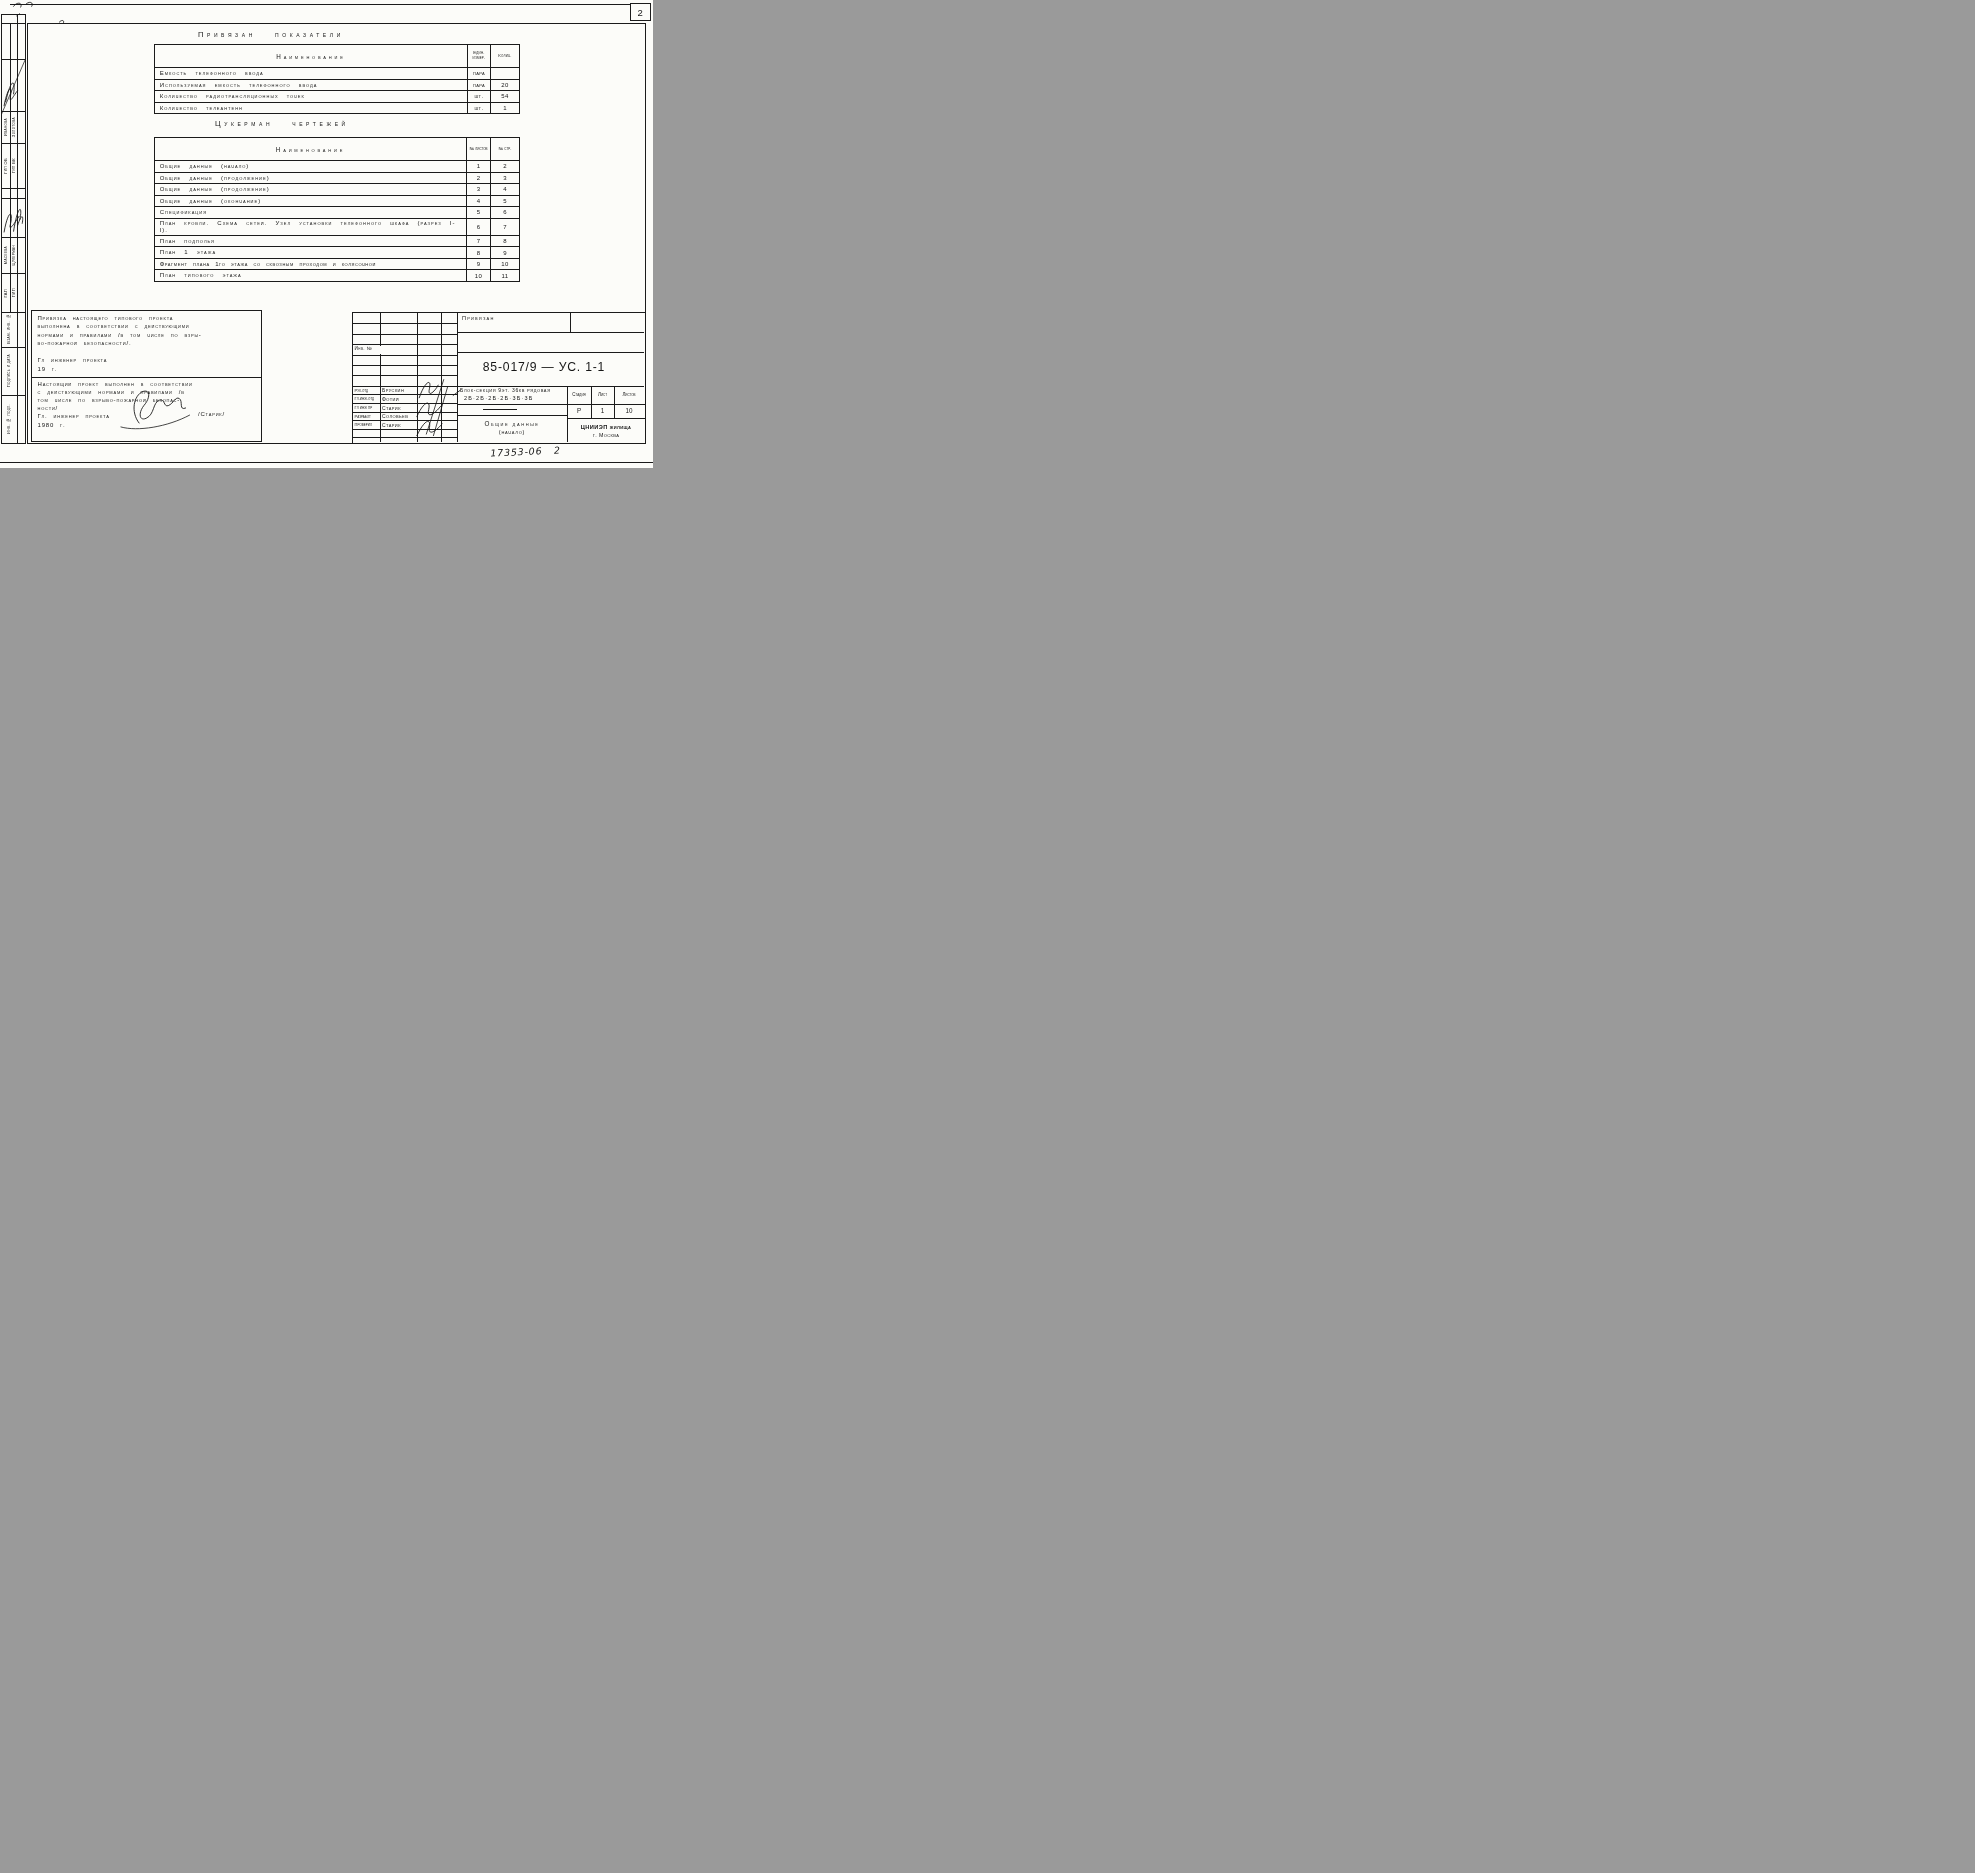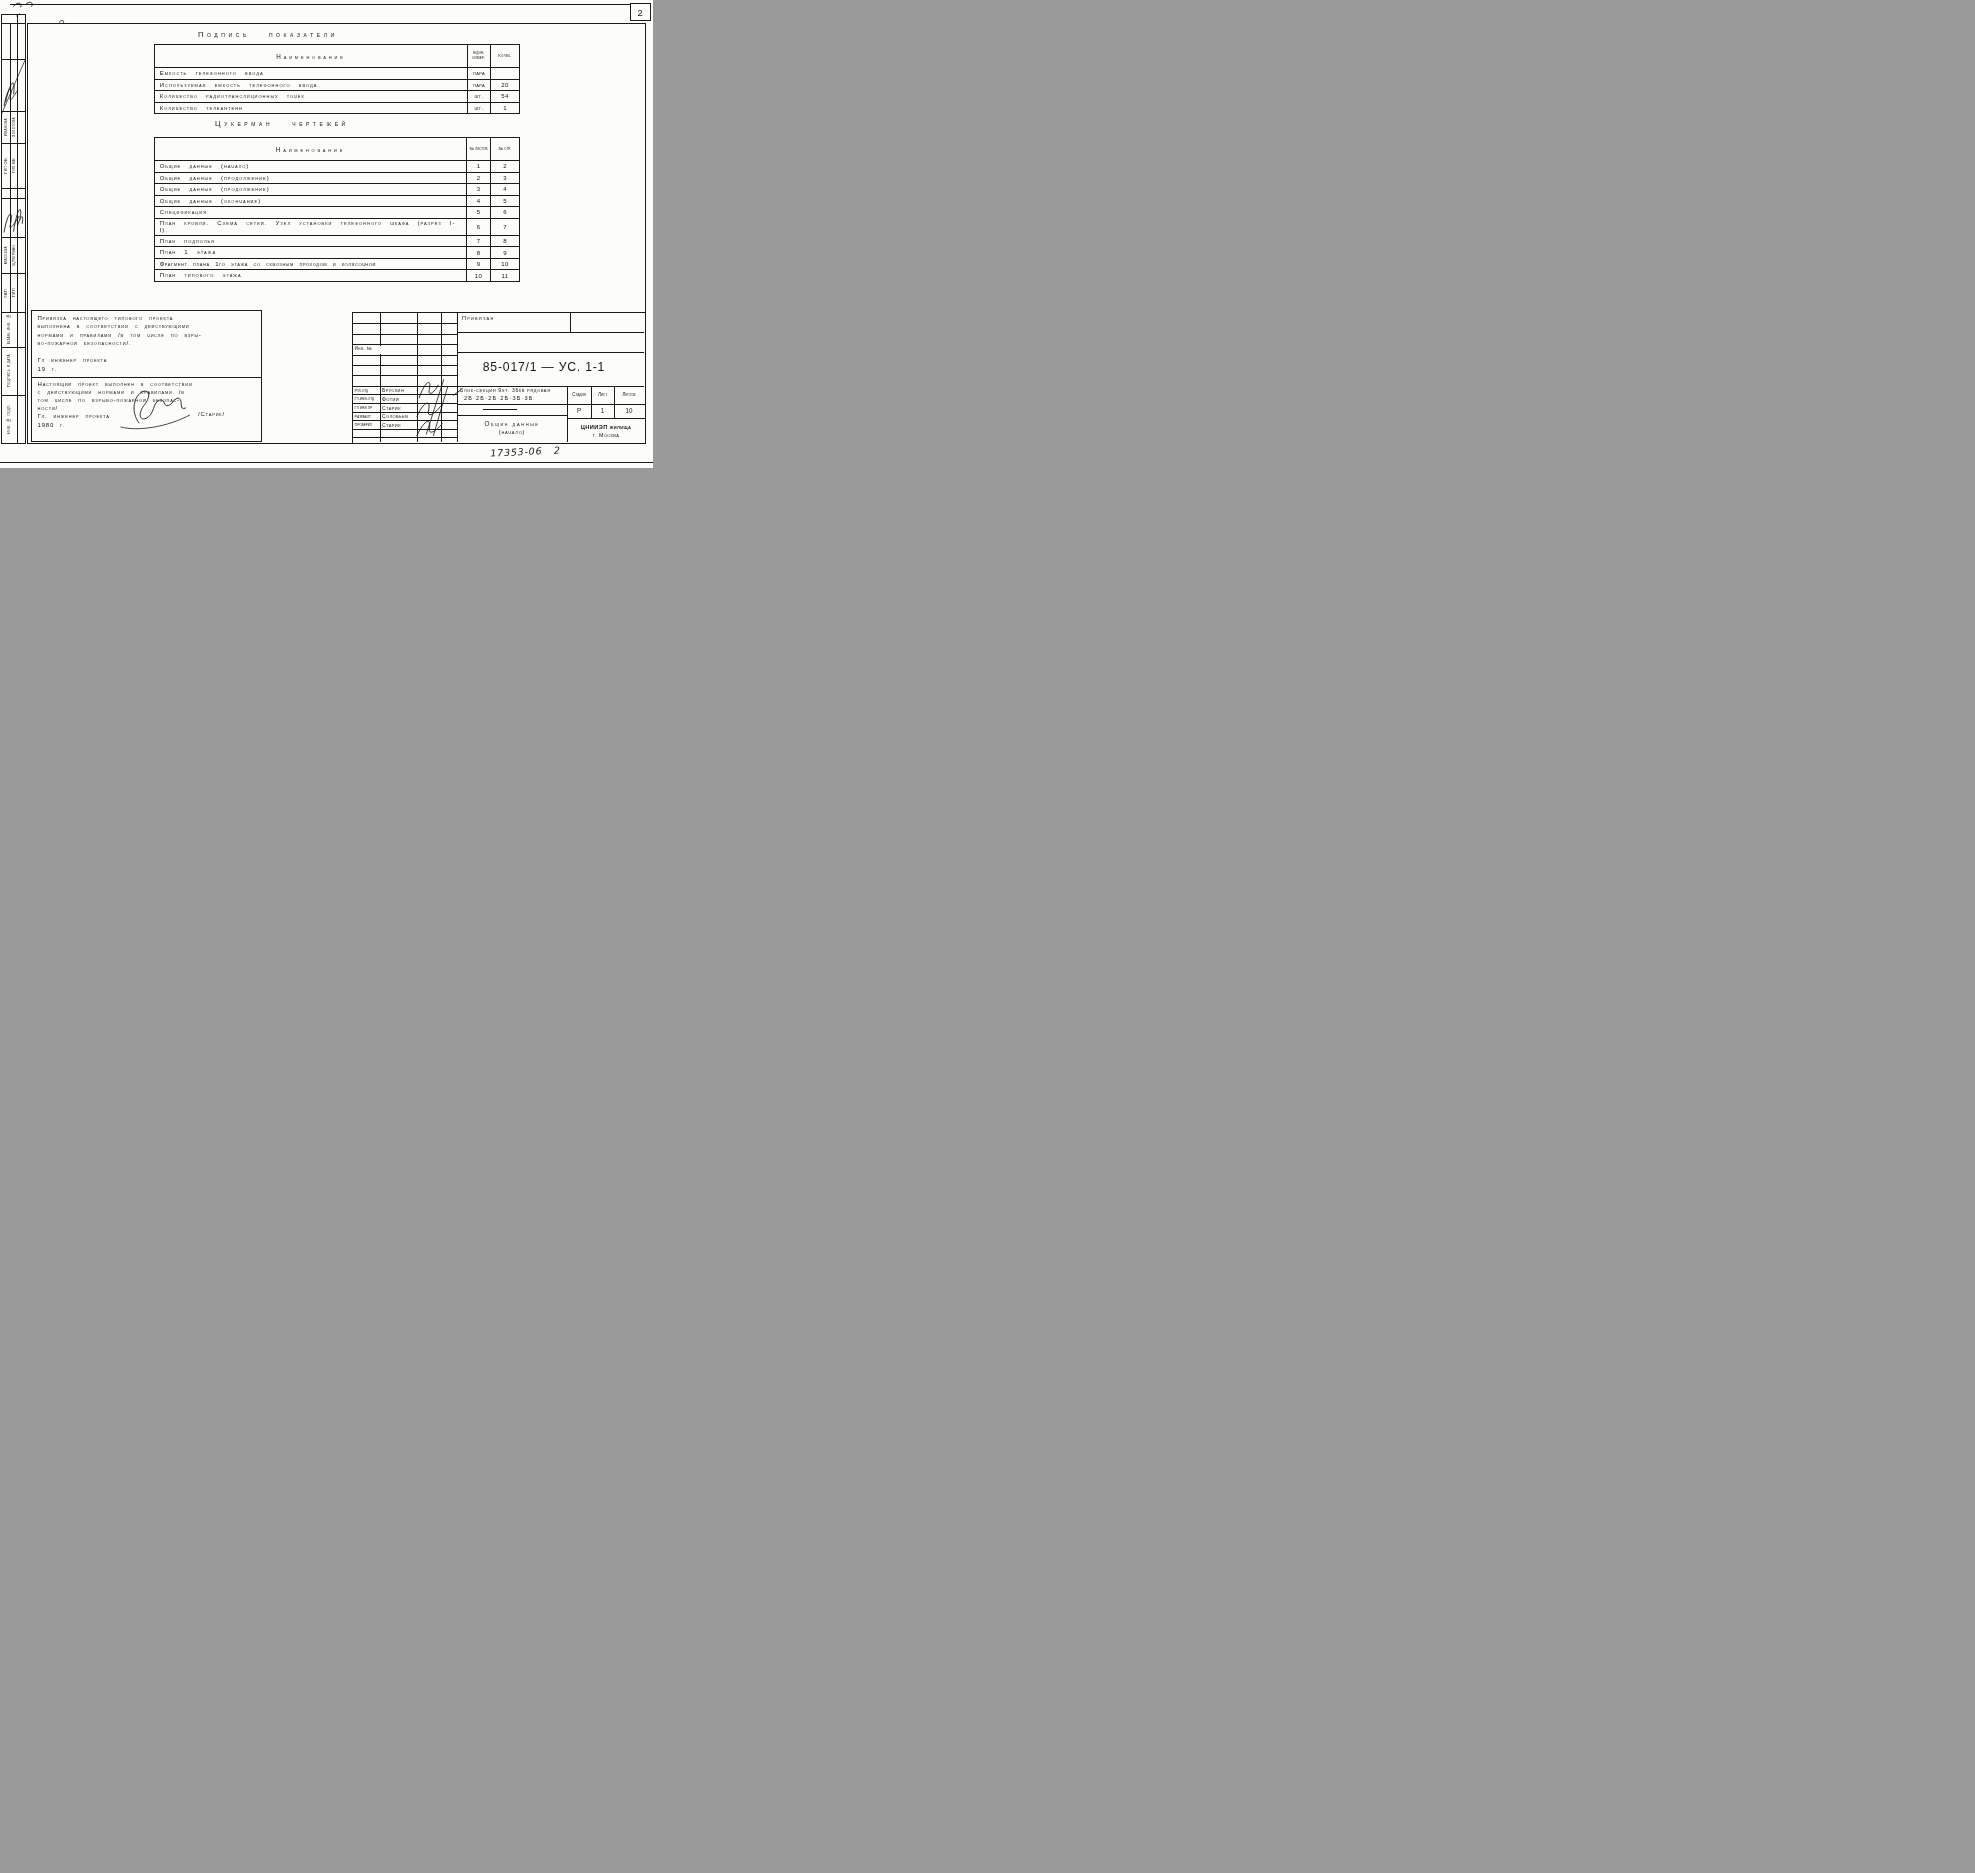--- a/index.html
+++ b/index.html
@@ -99,21 +99,21 @@
       <span class="vtext" style="font-size:4.1px;">Взам. инв. №</span>
       </div>
     <div class="vcell" style="left:1.2px;top:347px;width:15.4px;height:48px;">
       <span class="vtext" style="font-size:4.1px;">Подпись и дата</span>
       </div>
     <div class="vcell" style="left:1.2px;top:395px;width:15.4px;height:48px;">
       <span class="vtext" style="font-size:4.1px;">Инв. № подл.</span>
       </div>
   </div>
 
-  <div class="big-title" style="left:198px;top:30px;">Подпись показатели</div>
+  <div class="big-title" style="left:198px;top:30px;">Привязан показатели</div>
 
   <table class="dt" style="left:154px;top:44px;width:365px;">
     <colgroup>
         <col style="width:313px">
         <col style="width:23px">
         <col style="width:29px">
       </colgroup>
     <tbody>
         <tr style="height:23px;">
       <td class="hd sc">Наименование</td>
@@ -257,21 +257,21 @@
     <div class="ln" style="left:104px;top:18.6px;width:187px;height:0.8px;"></div>
     <div class="ln" style="left:104px;top:39px;width:187px;height:1px;"></div>
     <div class="ln" style="left:104px;top:73px;width:187px;height:1px;"></div>
     <div class="ln" style="left:104px;top:91px;width:110px;height:1px;"></div>
     <div class="ln" style="left:104px;top:102px;width:110px;height:1px;"></div>
     <div class="ln" style="left:214px;top:91px;width:78px;height:0.8px;"></div>
     <div class="ln" style="left:214px;top:105px;width:78px;height:1px;"></div>
 
     <div class="tb-txt sc" style="left:109px;top:2px;font-size:5.5px;letter-spacing:1.2px;">Привязан</div>
     <div class="tb-txt sc" style="left:1.6px;top:33px;font-size:4.7px;letter-spacing:0.4px;background:#fcfcf9;width:59px;height:8px;">Инв. №</div>
-    <div class="tb-txt" style="left:104px;top:47px;width:174px;text-align:center;font-size:12.2px;letter-spacing:0.8px;">85-017/1 — УС. 1-1</div>
+    <div class="tb-txt" style="left:104px;top:47px;width:174px;text-align:center;font-size:12.2px;letter-spacing:0.8px;">85-017/9 — УС. 1-1</div>
 
     <div class="tb-txt sc" style="left:107px;top:74px;font-size:5px;letter-spacing:0.6px;">Блок-секция 9эт. 36кв рядовая</div>
     <div class="tb-txt sc" style="left:111px;top:82px;font-size:5.5px;letter-spacing:1.2px;">2Б·2Б·2Б·2Б·3Б·3Б</div>
     <div class="ln" style="left:130px;top:96px;width:34px;height:1.2px;"></div>
 
     <div class="tb-txt sc role" style="left:1.6px;top:75px;">Рук.отд</div>
     <div class="tb-txt sc staff-name" style="left:29px;top:74px;">Брускин</div>
     <div class="tb-txt sc role" style="left:1.6px;top:83px;">Гл.инж.отд</div>
     <div class="tb-txt sc staff-name" style="left:29px;top:83px;">Фотий</div>
     <div class="tb-txt sc role" style="left:1.6px;top:92px;">Гл инж пр</div>

